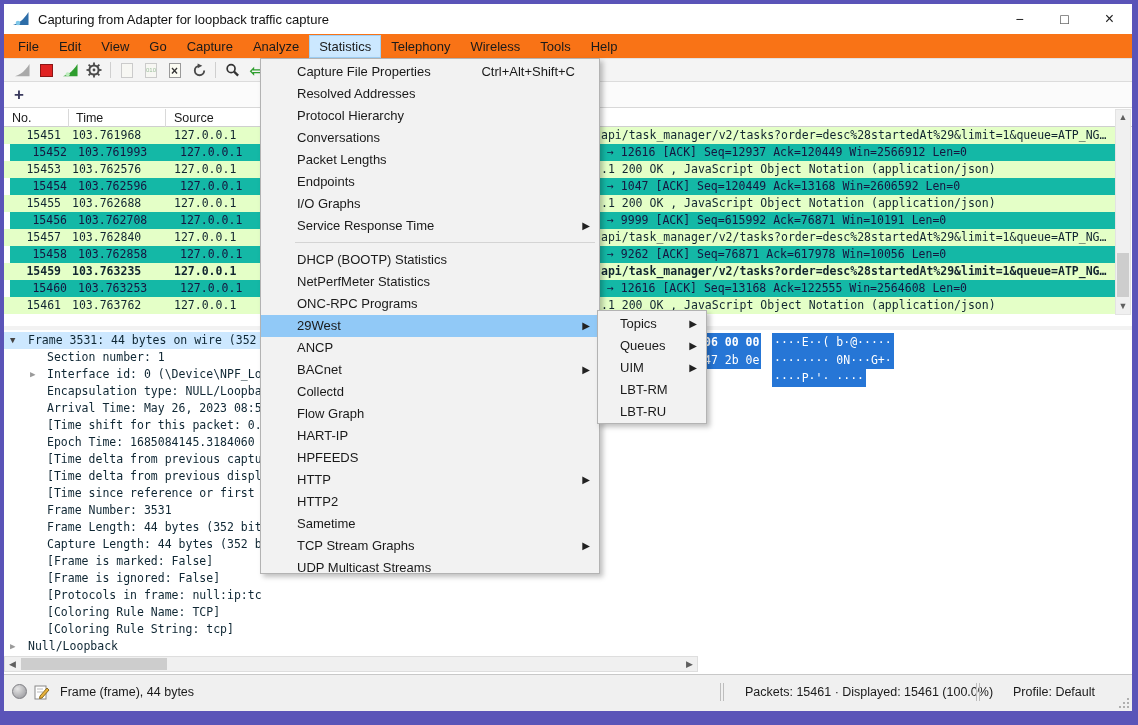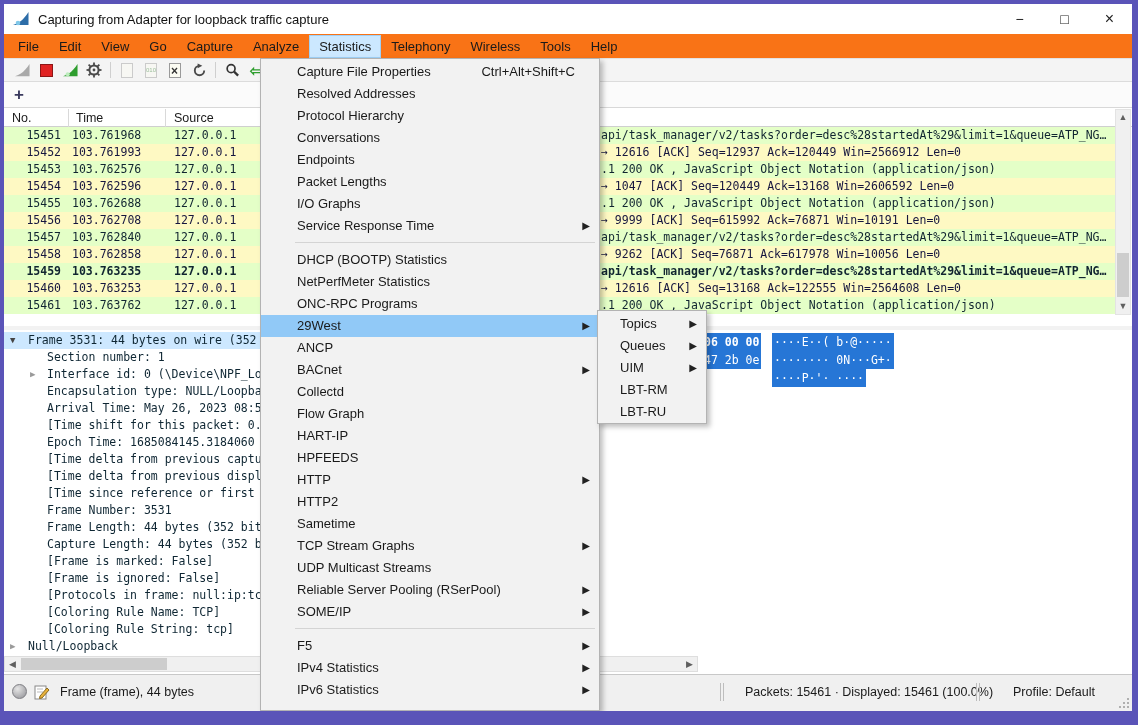--- a/index.html
+++ b/index.html
@@ -37,21 +37,21 @@
   .caret{font-size:9px;color:#555;margin-right:6px;}
   .add-btn{width:22px;text-align:center;font-size:17px;color:#3a3a5e;font-weight:bold;}
 
   
   .plist{position:absolute;left:0;top:104px;width:1128px;height:218px;background:#fff;font-family:"DejaVu Sans Mono",monospace;font-size:11.5px;}
   .pl-header{position:absolute;left:0;top:1px;width:1128px;height:18px;background:#ffffff;border-bottom:1px solid #cfcfcf;font-family:"Liberation Sans",sans-serif;font-size:12.5px;color:#1a1a1a;}
   .pl-header .col{position:absolute;top:2px;}
   .pl-hdiv{position:absolute;top:0;width:1px;height:18px;background:#d9d9d9;}
   .prow{position:absolute;left:0;width:1111px;height:17px;line-height:17px;white-space:nowrap;color:#102530;}
   .prow.green{background:#e4ffc7;}
-  .prow.lav{background:#fef9c3;color:#16163f;}
+  .prow.lav{background:#14b8a6;color:#16163f;margin-left:6px;}
   .prow span{position:absolute;top:0;}
   .p-no{left:0;width:57px;text-align:right;}
   .p-time{left:68px;}
   .p-src{left:170px;}
   .p-info{left:597px;width:512px;overflow:hidden;}
 
   
   .vscroll{position:absolute;left:1111px;top:105px;width:16px;height:206px;background:#f0f0f0;border:1px solid #e3e3e3;}
   .vs-arrow{position:absolute;left:0;width:14px;height:15px;color:#5f5f5f;font-size:9px;text-align:center;line-height:15px;}
   .vs-thumb{position:absolute;left:1px;width:12px;background:#cdcdcd;}
@@ -75,21 +75,21 @@
   
   .statusbar{position:absolute;left:0;top:670px;width:1128px;height:37px;background:#f0f0f0;border-top:1px solid #c8c8c8;font-size:12.5px;color:#1a1a1a;}
   .sb-txt{position:absolute;top:10px;}
   .sb-sep{position:absolute;top:8px;width:4px;height:18px;border-left:1px solid #bdbdbd;border-right:1px solid #bdbdbd;}
   .expert-circle{position:absolute;left:8px;top:9px;width:15px;height:15px;border-radius:50%;background:radial-gradient(circle at 35% 30%,#e6e6e6,#8f8f94);border:1px solid #7d7d82;}
   .grip{position:absolute;right:3px;bottom:3px;width:10px;height:10px;}
   .grip i{position:absolute;width:2px;height:2px;background:#b0b0b0;}
 
   
   .menu-panel{position:absolute;background:#f2f2f2;border:1px solid #b3b3b3;box-shadow:3px 3px 5px rgba(0,0,0,.25);padding-top:2px;font-size:13px;color:#1a1a1a;z-index:50;overflow:hidden;}
-  #stats-menu{left:256px;top:54px;width:340px;height:653px;}
+  #stats-menu{left:256px;top:54px;width:340px;height:516px;}
   #submenu{left:593px;top:306px;width:110px;height:114px;z-index:60;}
   .mi{position:relative;height:22px;line-height:22px;padding-left:36px;white-space:nowrap;}
   .mi.hl{background:#91c9f7;}
   .mi .sc{position:absolute;right:24px;top:0;}
   .mi .arr{position:absolute;right:9px;top:0;font-size:10px;color:#222;}
   .msep{height:12px;position:relative;}
   .msep::after{content:"";position:absolute;left:34px;right:4px;top:5px;height:1px;background:#d4d4d4;}
   #submenu .mi{padding-left:22px;}
 </style>
 </head>
@@ -377,22 +377,22 @@
           <i style="right:4px;bottom:4px"></i>
           <i style="right:0;bottom:8px"></i>
     </div>
   </div>
 
   <div class="menu-panel" id="stats-menu">
         <div class="mi"><span>Capture File Properties</span><span class="sc">Ctrl+Alt+Shift+C</span></div>
         <div class="mi"><span>Resolved Addresses</span></div>
         <div class="mi"><span>Protocol Hierarchy</span></div>
         <div class="mi"><span>Conversations</span></div>
+        <div class="mi"><span>Packet Lengths</span></div>
         <div class="mi"><span>Endpoints</span></div>
-        <div class="mi"><span>Packet Lengths</span></div>
         <div class="mi"><span>I/O Graphs</span></div>
         <div class="mi"><span>Service Response Time</span><span class="arr">▶</span></div>
         <div class="msep"></div>
         <div class="mi"><span>DHCP (BOOTP) Statistics</span></div>
         <div class="mi"><span>NetPerfMeter Statistics</span></div>
         <div class="mi"><span>ONC-RPC Programs</span></div>
         <div class="mi hl"><span>29West</span><span class="arr">▶</span></div>
         <div class="mi"><span>ANCP</span></div>
         <div class="mi"><span>BACnet</span><span class="arr">▶</span></div>
         <div class="mi"><span>Collectd</span></div>

